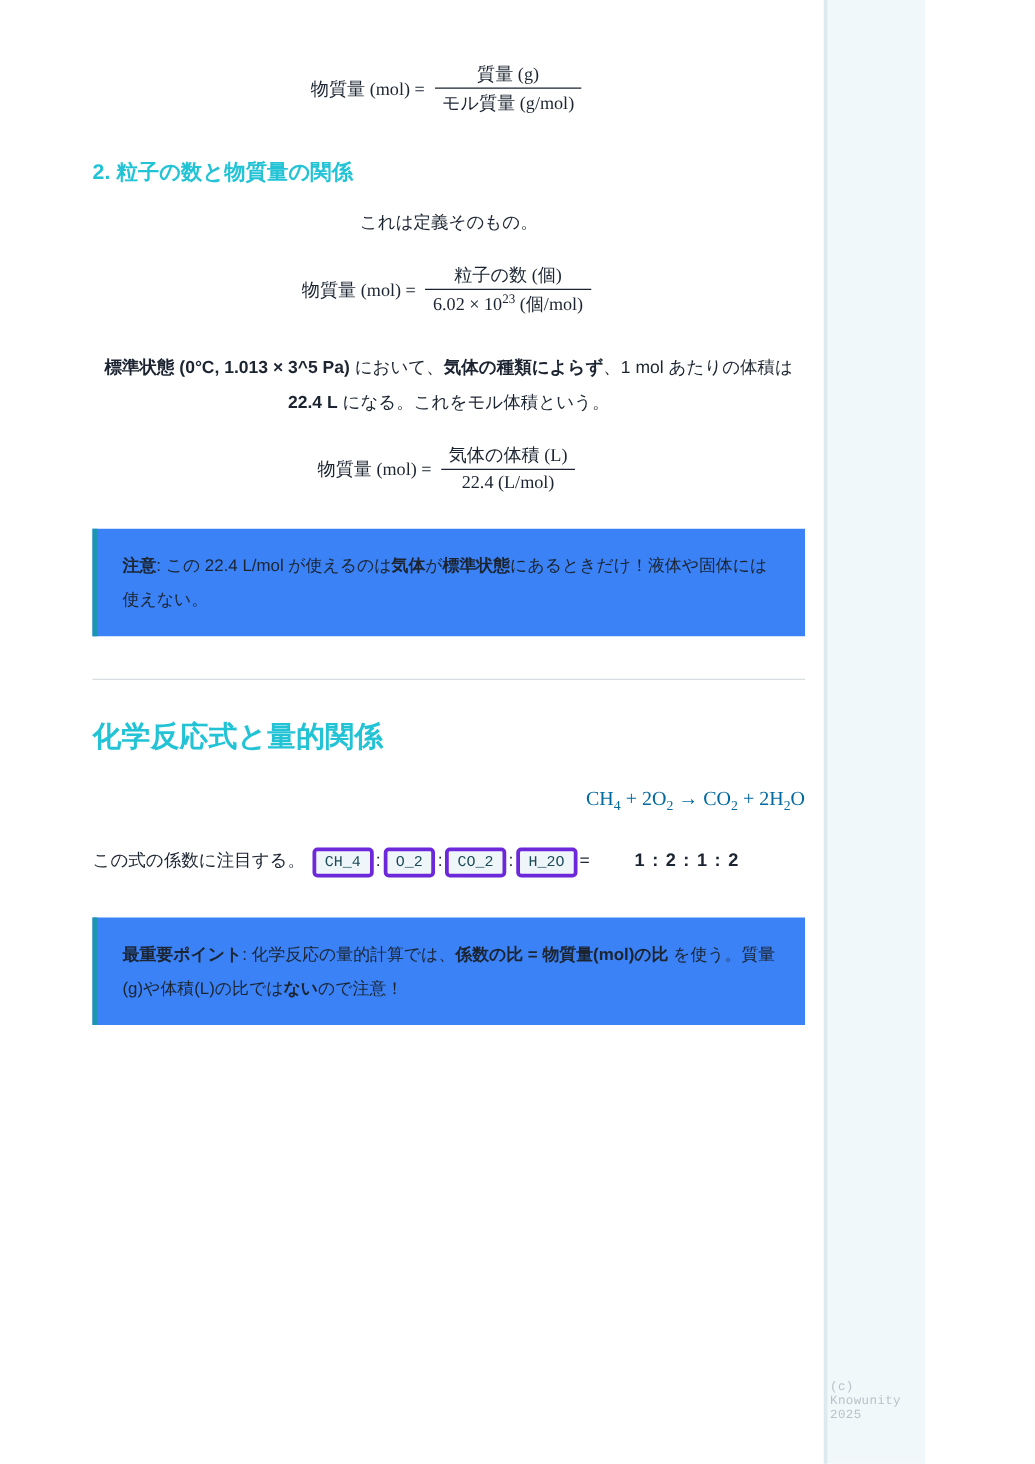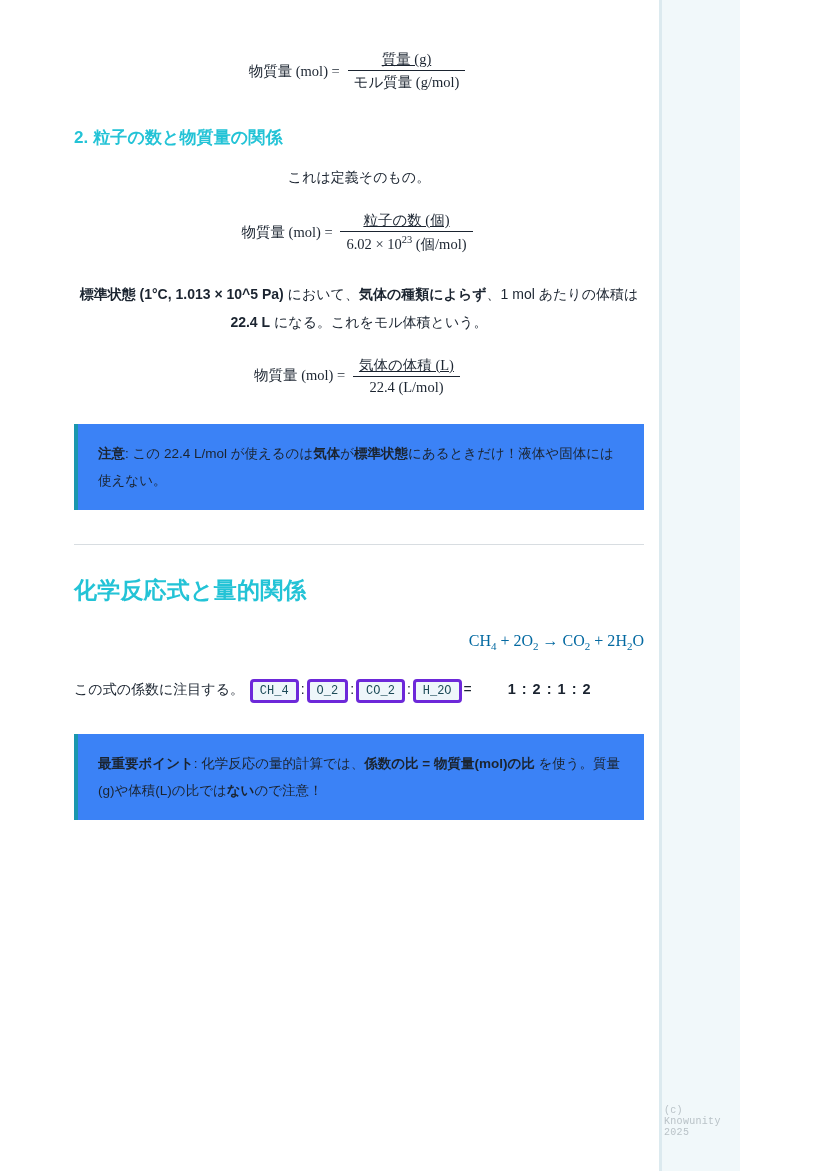--- a/index.html
+++ b/index.html
@@ -52,21 +52,20 @@
     vertical-align: middle;
     text-align: center;
     margin: 0 4px;
   }
   .frac .num {
     display: block;
     padding: 0 6px 1px 6px;
     border-bottom: 1px solid #1b2430;
     font-size: 14.5px;
     white-space: nowrap;
-    text-decoration: underline;
   }
   .frac .den {
     display: block;
     padding: 2px 6px 0 6px;
     font-size: 14.5px;
     white-space: nowrap;
   }
   .lhs {
     display: inline-block;
     vertical-align: middle;
@@ -172,21 +171,21 @@
     <p class="body">これは定義そのもの。</p>
 
     <div class="formula-block">
       <span class="lhs">物質量 (mol) =</span>
       <span class="frac">
         <span class="num">粒子の数 (個)</span>
         <span class="den"><span>6.02 × 10</span><sup>23</sup><span> (個/mol)</span></span>
       </span>
     </div>
 
-    <p class="body"><span class="b">標準状態 (1°C, 1.013 × 10^5 Pa)</span><span> において、</span><span class="b">気体の種類によらず</span><span>、1 mol あたりの体積は </span><span class="b">22.4 L</span><span> になる。これをモル体積という。</span></p>
+    <p class="body"><span class="b">標準状態 (0°C, 1.013 × 3^5 Pa)</span><span> において、</span><span class="b">気体の種類によらず</span><span>、1 mol あたりの体積は </span><span class="b">22.4 L</span><span> になる。これをモル体積という。</span></p>
 
     <div class="formula-block">
       <span class="lhs">物質量 (mol) =</span>
       <span class="frac">
         <span class="num">気体の体積 (L)</span>
         <span class="den">22.4 (L/mol)</span>
       </span>
     </div>
 
     <div class="note">

